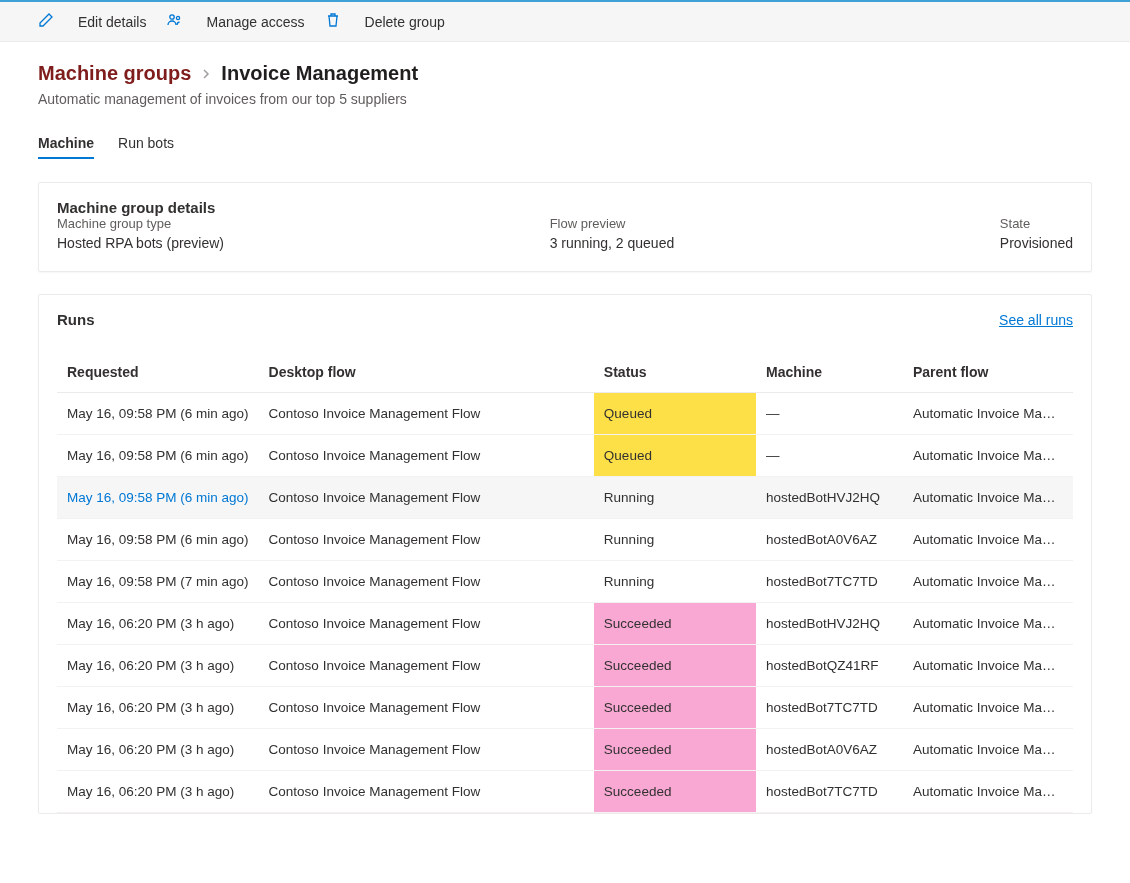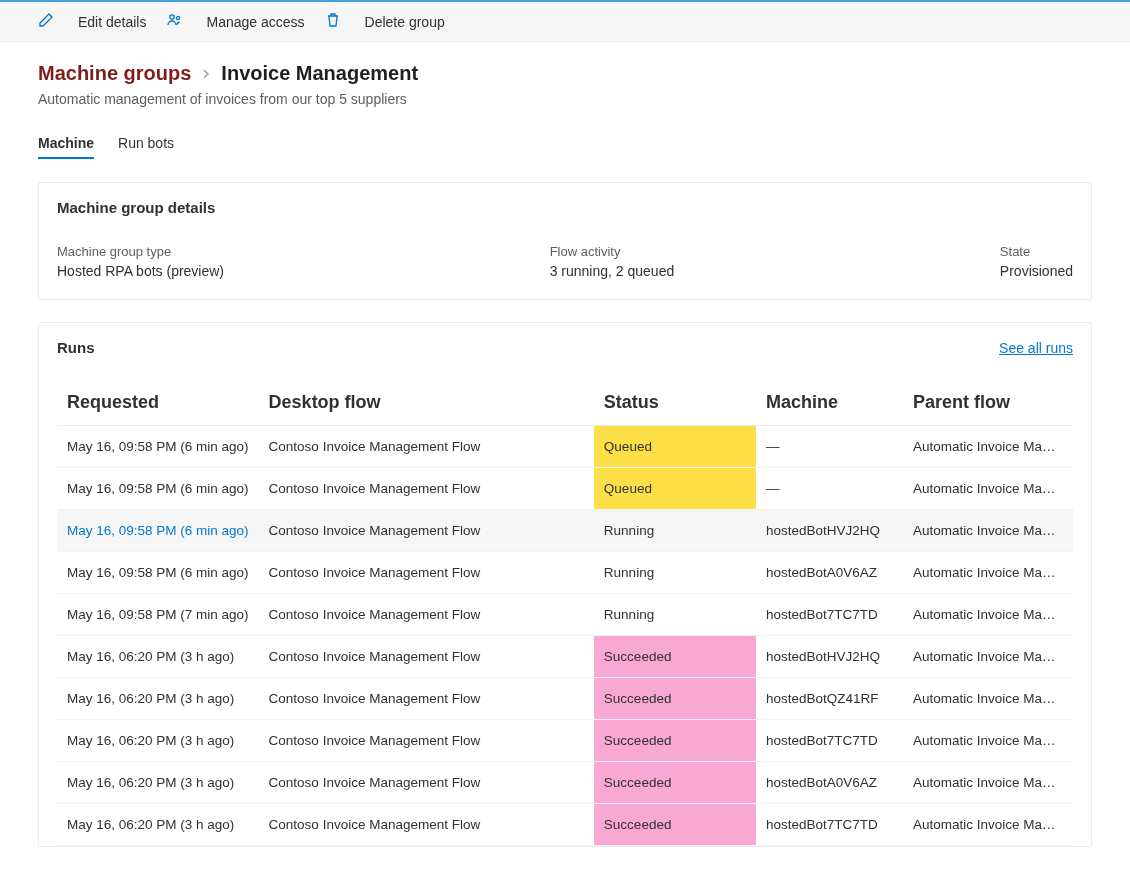--- a/index.html
+++ b/index.html
@@ -50,21 +50,21 @@
     border-bottom: 2px solid transparent;
   }
   .tab.active { font-weight: 600; border-bottom-color: #0078d4; }
   .card {
     border: 1px solid #edebe9;
     border-radius: 2px;
     margin-top: 22px;
     padding: 16px 18px 20px;
     box-shadow: 0 1px 2px rgba(0,0,0,0.04);
   }
-  .card-title { font-weight: 600; font-size: 15px; margin-bottom: 28px; }
+  .card-title { font-weight: 600; font-size: 15px; }
   .details-grid {
     display: flex;
     justify-content: space-between;
     gap: 20px;
   }
   .detail-label { color: #605e5c; font-size: 13px; margin-bottom: 4px; }
   .detail-value { color: #323130; font-size: 14px; }
   .owner-row { display: flex; align-items: center; gap: 10px; }
   .avatar {
     width: 24px; height: 24px;
@@ -78,21 +78,21 @@
     display: flex;
     justify-content: space-between;
     align-items: center;
     margin-bottom: 26px;
   }
   .see-all { color: #0078d4; text-decoration: underline; cursor: pointer; font-size: 14px; }
   .runs-table { width: 100%; border-collapse: collapse; }
   .runs-table th {
     text-align: left;
     font-weight: 600;
-    font-size: 18px;
+    font-size: 14px;
     padding: 10px 10px 12px;
     border-bottom: 1px solid #edebe9;
   }
   .runs-table td {
     padding: 13px 10px;
     border-bottom: 1px solid #f3f2f1;
     font-size: 13.5px;
     color: #323130;
     white-space: nowrap;
     overflow: hidden;
@@ -159,21 +159,21 @@
   </div>
 
   <div class="card">
     <div class="card-title">Machine group details</div>
     <div class="details-grid">
       <div>
         <div class="detail-label">Machine group type</div>
         <div class="detail-value">Hosted RPA bots (preview)</div>
       </div>
       <div>
-        <div class="detail-label">Flow activity</div>
+        <div class="detail-label">Flow preview</div>
         <div class="detail-value">3 running, 2 queued</div>
       </div>
       <div>
         <div class="detail-label">State</div>
         <div class="detail-value">Provisioned</div>
       </div>
     </div>
   </div>
 
   <div class="card runs-card">

